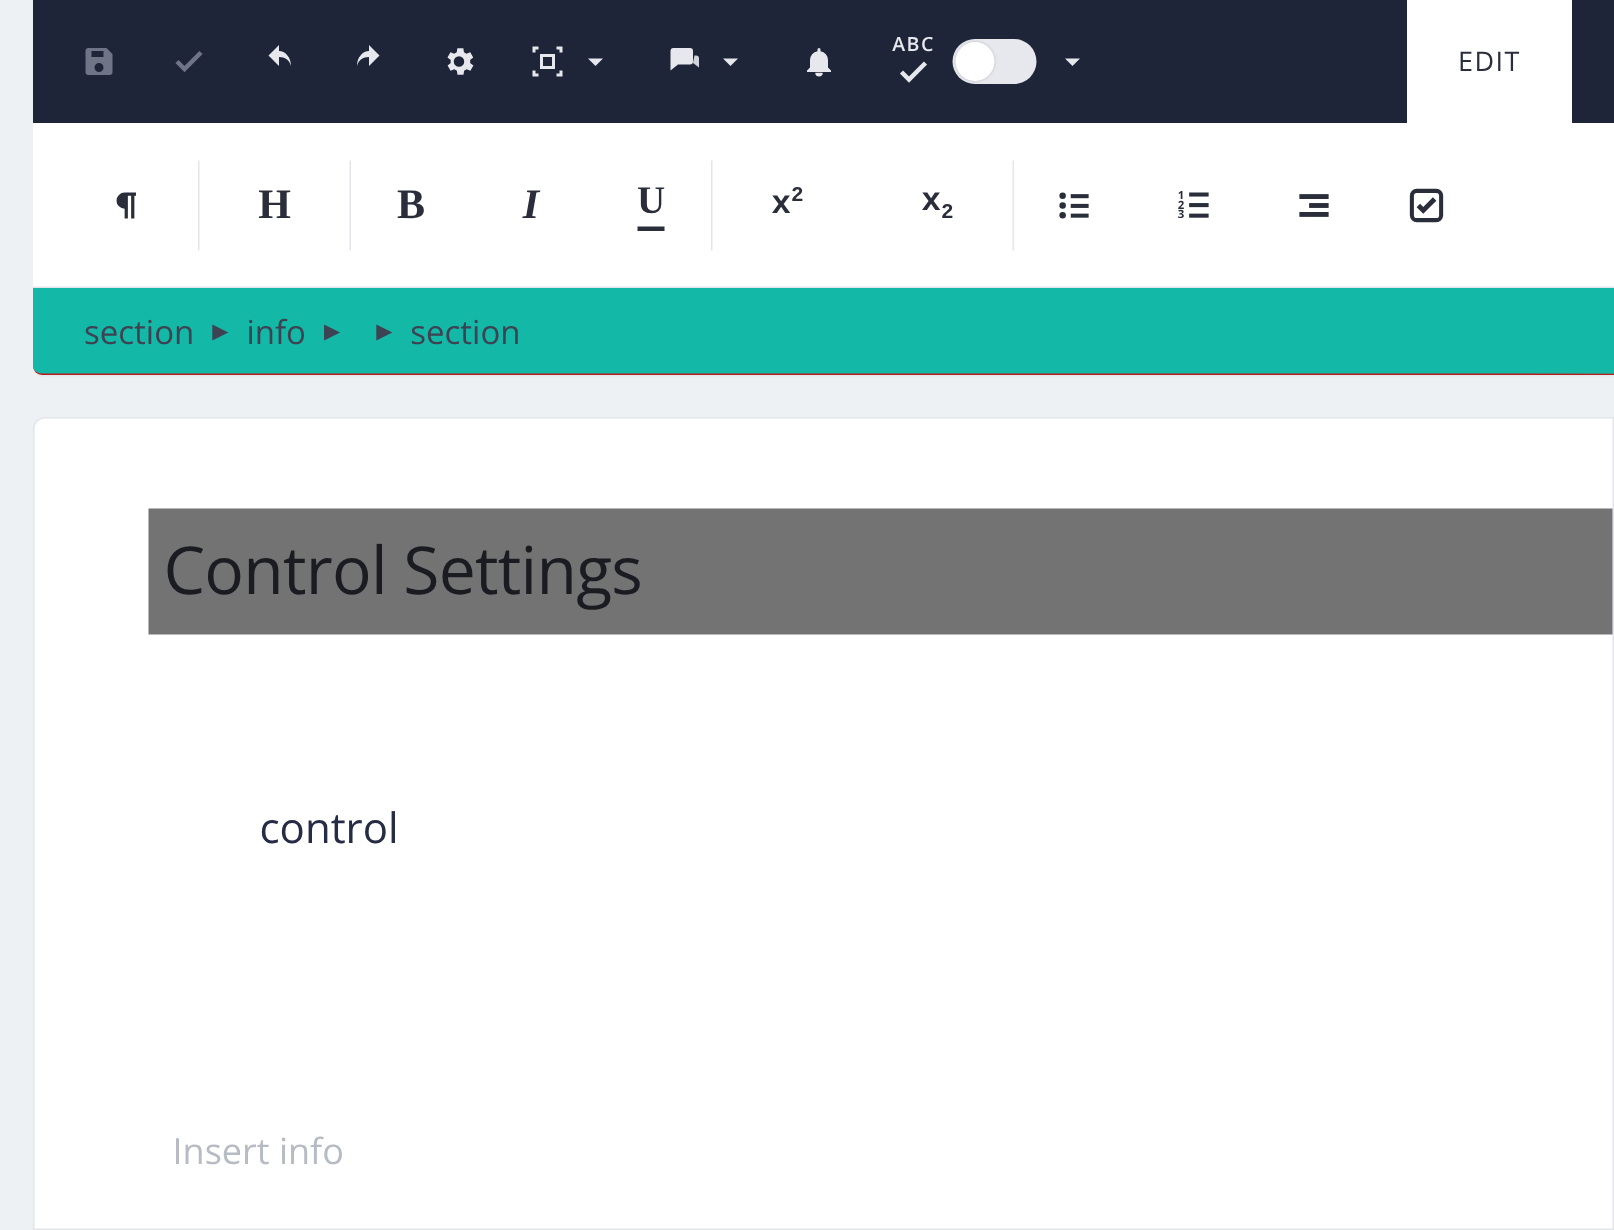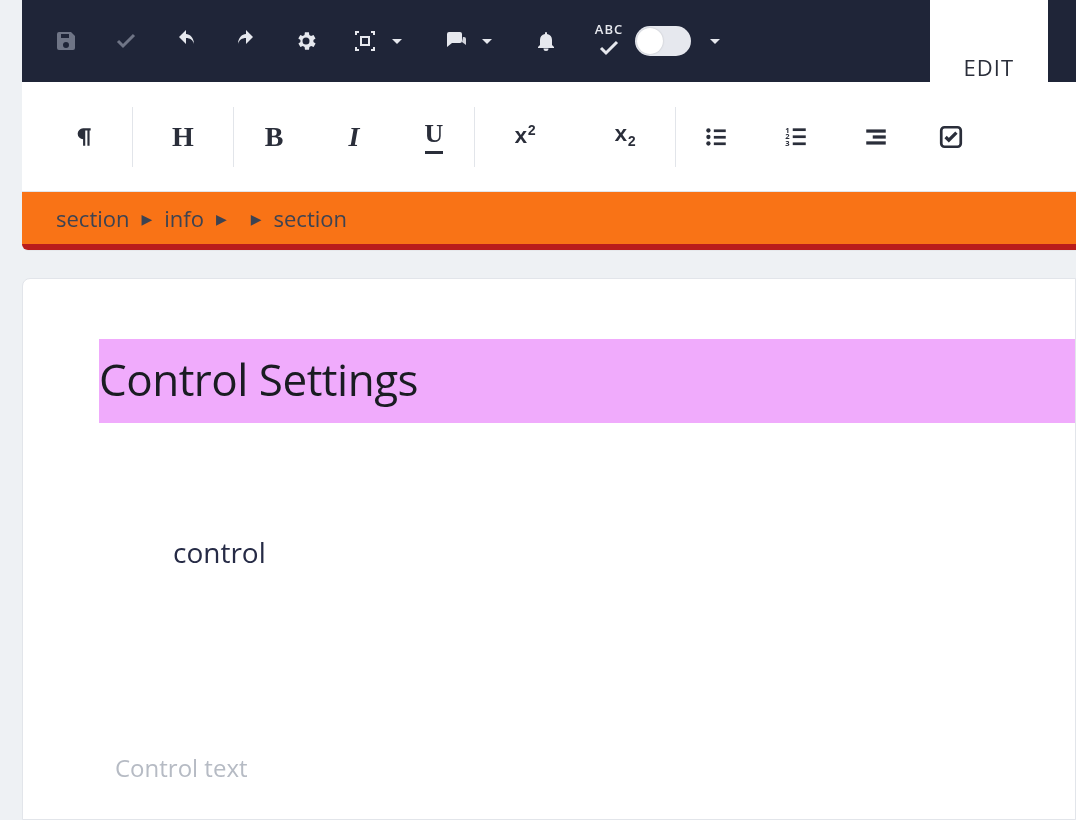--- a/index.html
+++ b/index.html
@@ -4,47 +4,47 @@
   <style>
     * { margin: 0; padding: 0; box-sizing: border-box; }
     body { font-family: -apple-system, "Segoe UI", "Open Sans", Helvetica, Arial, sans-serif; background: #eef1f4; width: 1076px; height: 820px; overflow: hidden; }
 
     .top-toolbar { background: #1f2538; height: 82px; display: flex; align-items: center; padding: 0 14px; gap: 0; margin-left: 22px; }
     .top-toolbar .tb-item { width: 60px; height: 82px; display: flex; align-items: center; justify-content: center; color: #e6e8ee; cursor: pointer; position: relative; }
     .top-toolbar .tb-item.dim { color: #6f7586; }
     .top-toolbar .tb-item svg { width: 24px; height: 24px; }
     .tb-dropdown { display: flex; align-items: center; gap: 8px; padding: 0 12px; }
     .tb-dropdown .chev { color: #e6e8ee; }
-    .edit-tab { margin-left: auto; background: #fff; height: 82px; display: flex; align-items: flex-end; padding: 0 34px; color: #2a2e3a; font-size: 22px; letter-spacing: 1px; font-weight: 400; }
+    .edit-tab { margin-left: auto; background: #fff; height: 82px; display: flex; align-items: center; padding: 0 34px; color: #2a2e3a; font-size: 18px; letter-spacing: 1px; font-weight: 400; }
     .edit-right-slab { width: 14px; height: 82px; background: #1f2538; }
 
     .toggle { width: 56px; height: 30px; background: #e6e8ee; border-radius: 15px; position: relative; }
     .toggle::after { content: ""; position: absolute; width: 26px; height: 26px; background: #fff; border-radius: 50%; top: 2px; left: 2px; box-shadow: 0 0 2px rgba(0,0,0,0.2); }
 
     .format-toolbar { background: #fff; height: 110px; display: flex; align-items: center; padding: 0 10px; border-bottom: 1px solid #e2e5ea; margin-left: 22px; }
     .ft-group { height: 60px; display: flex; align-items: center; border-right: 1px solid #e2e5ea; }
     .ft-group:last-child { border-right: none; }
     .ft-item { width: 80px; height: 60px; display: flex; align-items: center; justify-content: center; color: #2a2e3a; cursor: pointer; }
     .ft-item svg { width: 26px; height: 26px; }
     .ft-item.narrow { width: 70px; }
     .ft-item.wide { width: 100px; }
     .ft-letter { font-family: Georgia, "Times New Roman", serif; font-size: 28px; line-height: 1; }
     .ft-letter.bold { font-weight: 800; }
     .ft-letter.italic { font-style: italic; font-weight: 700; }
     .ft-under { font-family: Georgia, serif; font-size: 26px; border-bottom: 3px solid #2a2e3a; padding-bottom: 2px; font-weight: 700; }
     .ft-script { font-family: Liberation Mono, monospace; font-size: 22px; font-weight: 700; }
     .ft-script sup, .ft-script sub { font-size: 14px; }
 
-    .breadcrumb-bar { background: #f97316; height: 58px; display: flex; align-items: center; padding: 0 34px; border-bottom: 6px solid #b91c1c; margin-left: 22px; border-bottom-left-radius: 6px; box-shadow: 0 1px 0 rgba(0,0,0,0.03); }
+    .breadcrumb-bar { background: #14b8a6; height: 58px; display: flex; align-items: center; padding: 0 34px; border-bottom: 1px solid #b91c1c; margin-left: 22px; border-bottom-left-radius: 6px; box-shadow: 0 1px 0 rgba(0,0,0,0.03); }
     .bc-item { color: #3d4352; font-size: 22px; cursor: pointer; }
     .bc-sep { color: #3d4352; margin: 0 12px; font-size: 14px; }
 
     .editor-pane { margin: 28px 0 0 22px; background: #fff; border: 1px solid #e2e5ea; border-top-left-radius: 8px; padding: 60px 0 0 0; height: calc(820px - 82px - 110px - 58px - 28px); }
 
-    .title-area { background: #f0abfc; padding: 10px 0 14px 0; margin-left: 76px; }
+    .title-area { background: #737373; padding: 10px 0 14px 10px; margin-left: 76px; }
     .title-text { font-size: 44px; font-weight: 400; color: #1a1c22; letter-spacing: -0.5px; font-family: -apple-system, "Segoe UI", "Open Sans", sans-serif; }
 
     .keyword-line { margin: 110px 0 0 150px; font-size: 28px; color: #262b46; }
 
     .placeholder-line { margin: 180px 0 0 92px; font-size: 24px; color: #b6bbc4; }
 
   </style>
 </head>
 <body>
 
@@ -191,14 +191,14 @@
   <span class="bc-sep">▶</span>
   <span class="bc-sep">▶</span>
   <span class="bc-item">section</span>
 </div>
 
 <div class="editor-pane">
   <div class="title-area">
     <div class="title-text">Control Settings</div>
   </div>
   <div class="keyword-line">control</div>
-  <div class="placeholder-line">Control text</div>
+  <div class="placeholder-line">Insert info</div>
 </div>
 
 </body></html>

